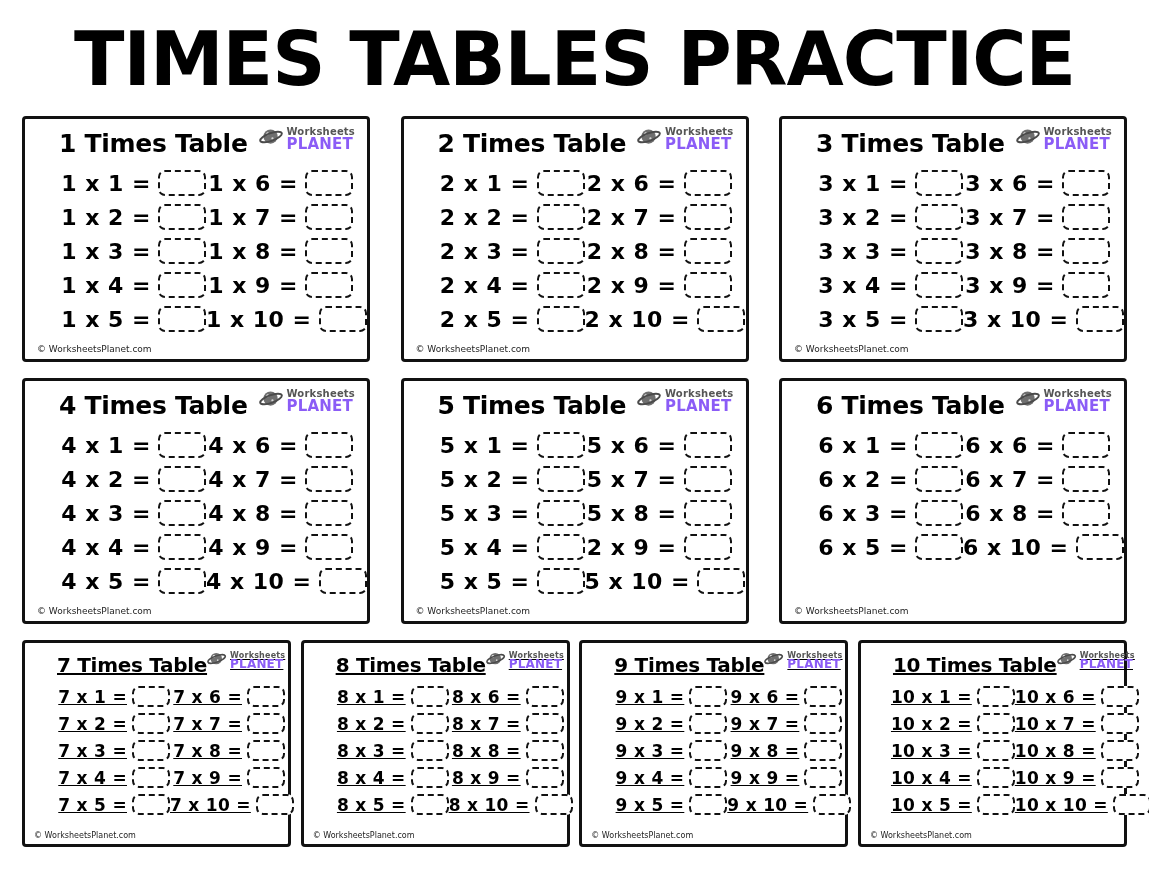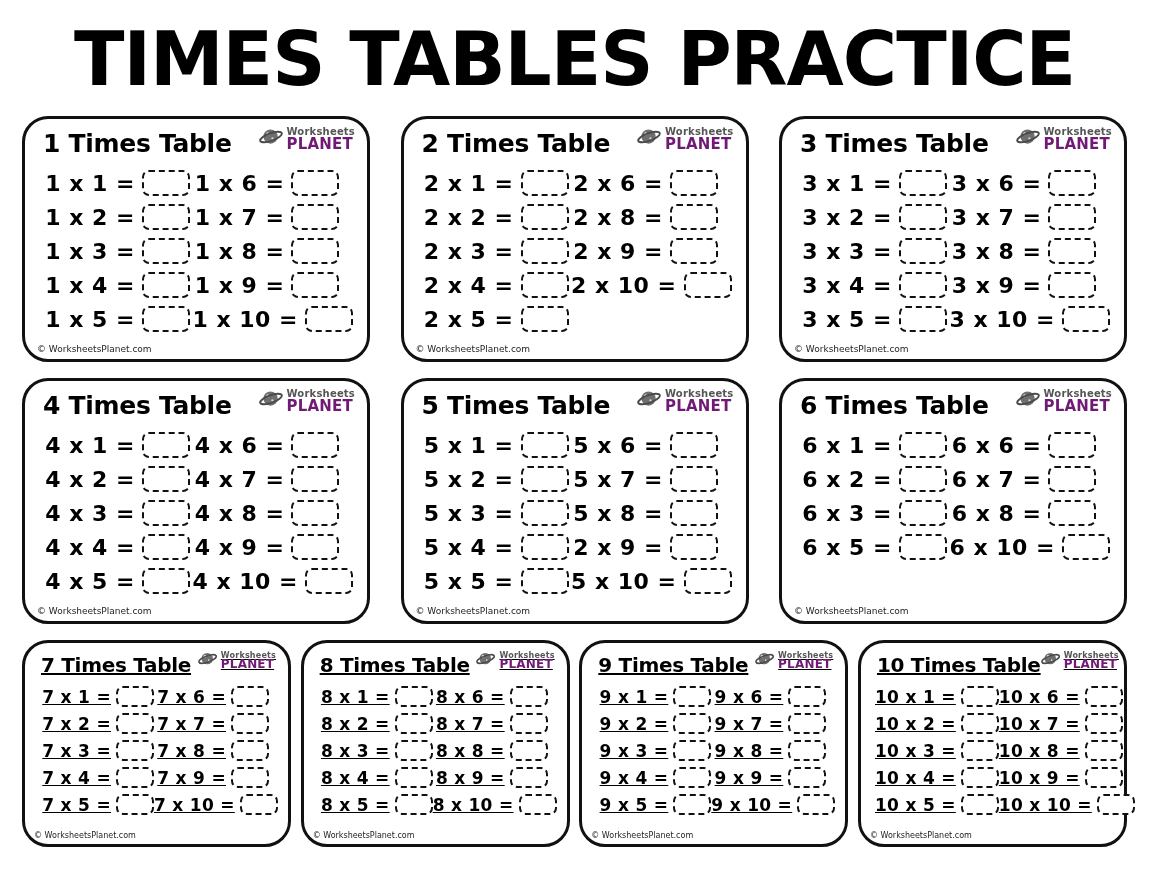--- a/index.html
+++ b/index.html
@@ -37,24 +37,24 @@
     justify-content: space-between;
     align-items: flex-start;
   }
   .row-1 { margin-top: 6px; }
   .row-2 { margin-top: 16px; }
   .row-3 { margin-top: 16px; }
 
   
   .card {
     border: 3px solid #111;
-    border-radius: 26px;
+    border-radius: 4px;
     background: #fff;
     position: relative;
-    padding: 10px 12px 8px 12px;
+    padding: 10px 12px 8px 28px;
   }
   .row-1 .card, .row-2 .card { width: 348px; height: 246px; }
   .row-3 .card { width: 269px; height: 207px; text-decoration: underline; }
 
   .card-head {
     display: flex;
     align-items: flex-start;
     justify-content: space-between;
   }
   .card-title {
@@ -85,21 +85,21 @@
     font-weight: 700;
     font-size: 10px;
     color: #555;
     letter-spacing: 0.2px;
     display: block;
   }
   .logo-bottom {
     font-family: "DejaVu Sans", sans-serif;
     font-weight: 900;
     font-size: 15px;
-    color: #701a75;
+    color: #8b5cf6;
     letter-spacing: 0.2px;
     display: block;
   }
   .row-3 .logo-top { font-size: 8px; }
   .row-3 .logo-bottom { font-size: 12px; }
 
   
   .eq-grid {
     display: flex;
     justify-content: space-between;
@@ -260,20 +260,24 @@
                 <span class="eq-text">2 x 5 =</span>
                 <span class="answer-box"></span>
               </div>
             </div>
             <div class="eq-col">
               <div class="eq-row">
                 <span class="eq-text">2 x 6 =</span>
                 <span class="answer-box"></span>
               </div>
               <div class="eq-row">
+                <span class="eq-text">2 x 7 =</span>
+                <span class="answer-box"></span>
+              </div>
+              <div class="eq-row">
                 <span class="eq-text">2 x 8 =</span>
                 <span class="answer-box"></span>
               </div>
               <div class="eq-row">
                 <span class="eq-text">2 x 9 =</span>
                 <span class="answer-box"></span>
               </div>
               <div class="eq-row">
                 <span class="eq-text">2 x 10 =</span>
                 <span class="answer-box"></span>

